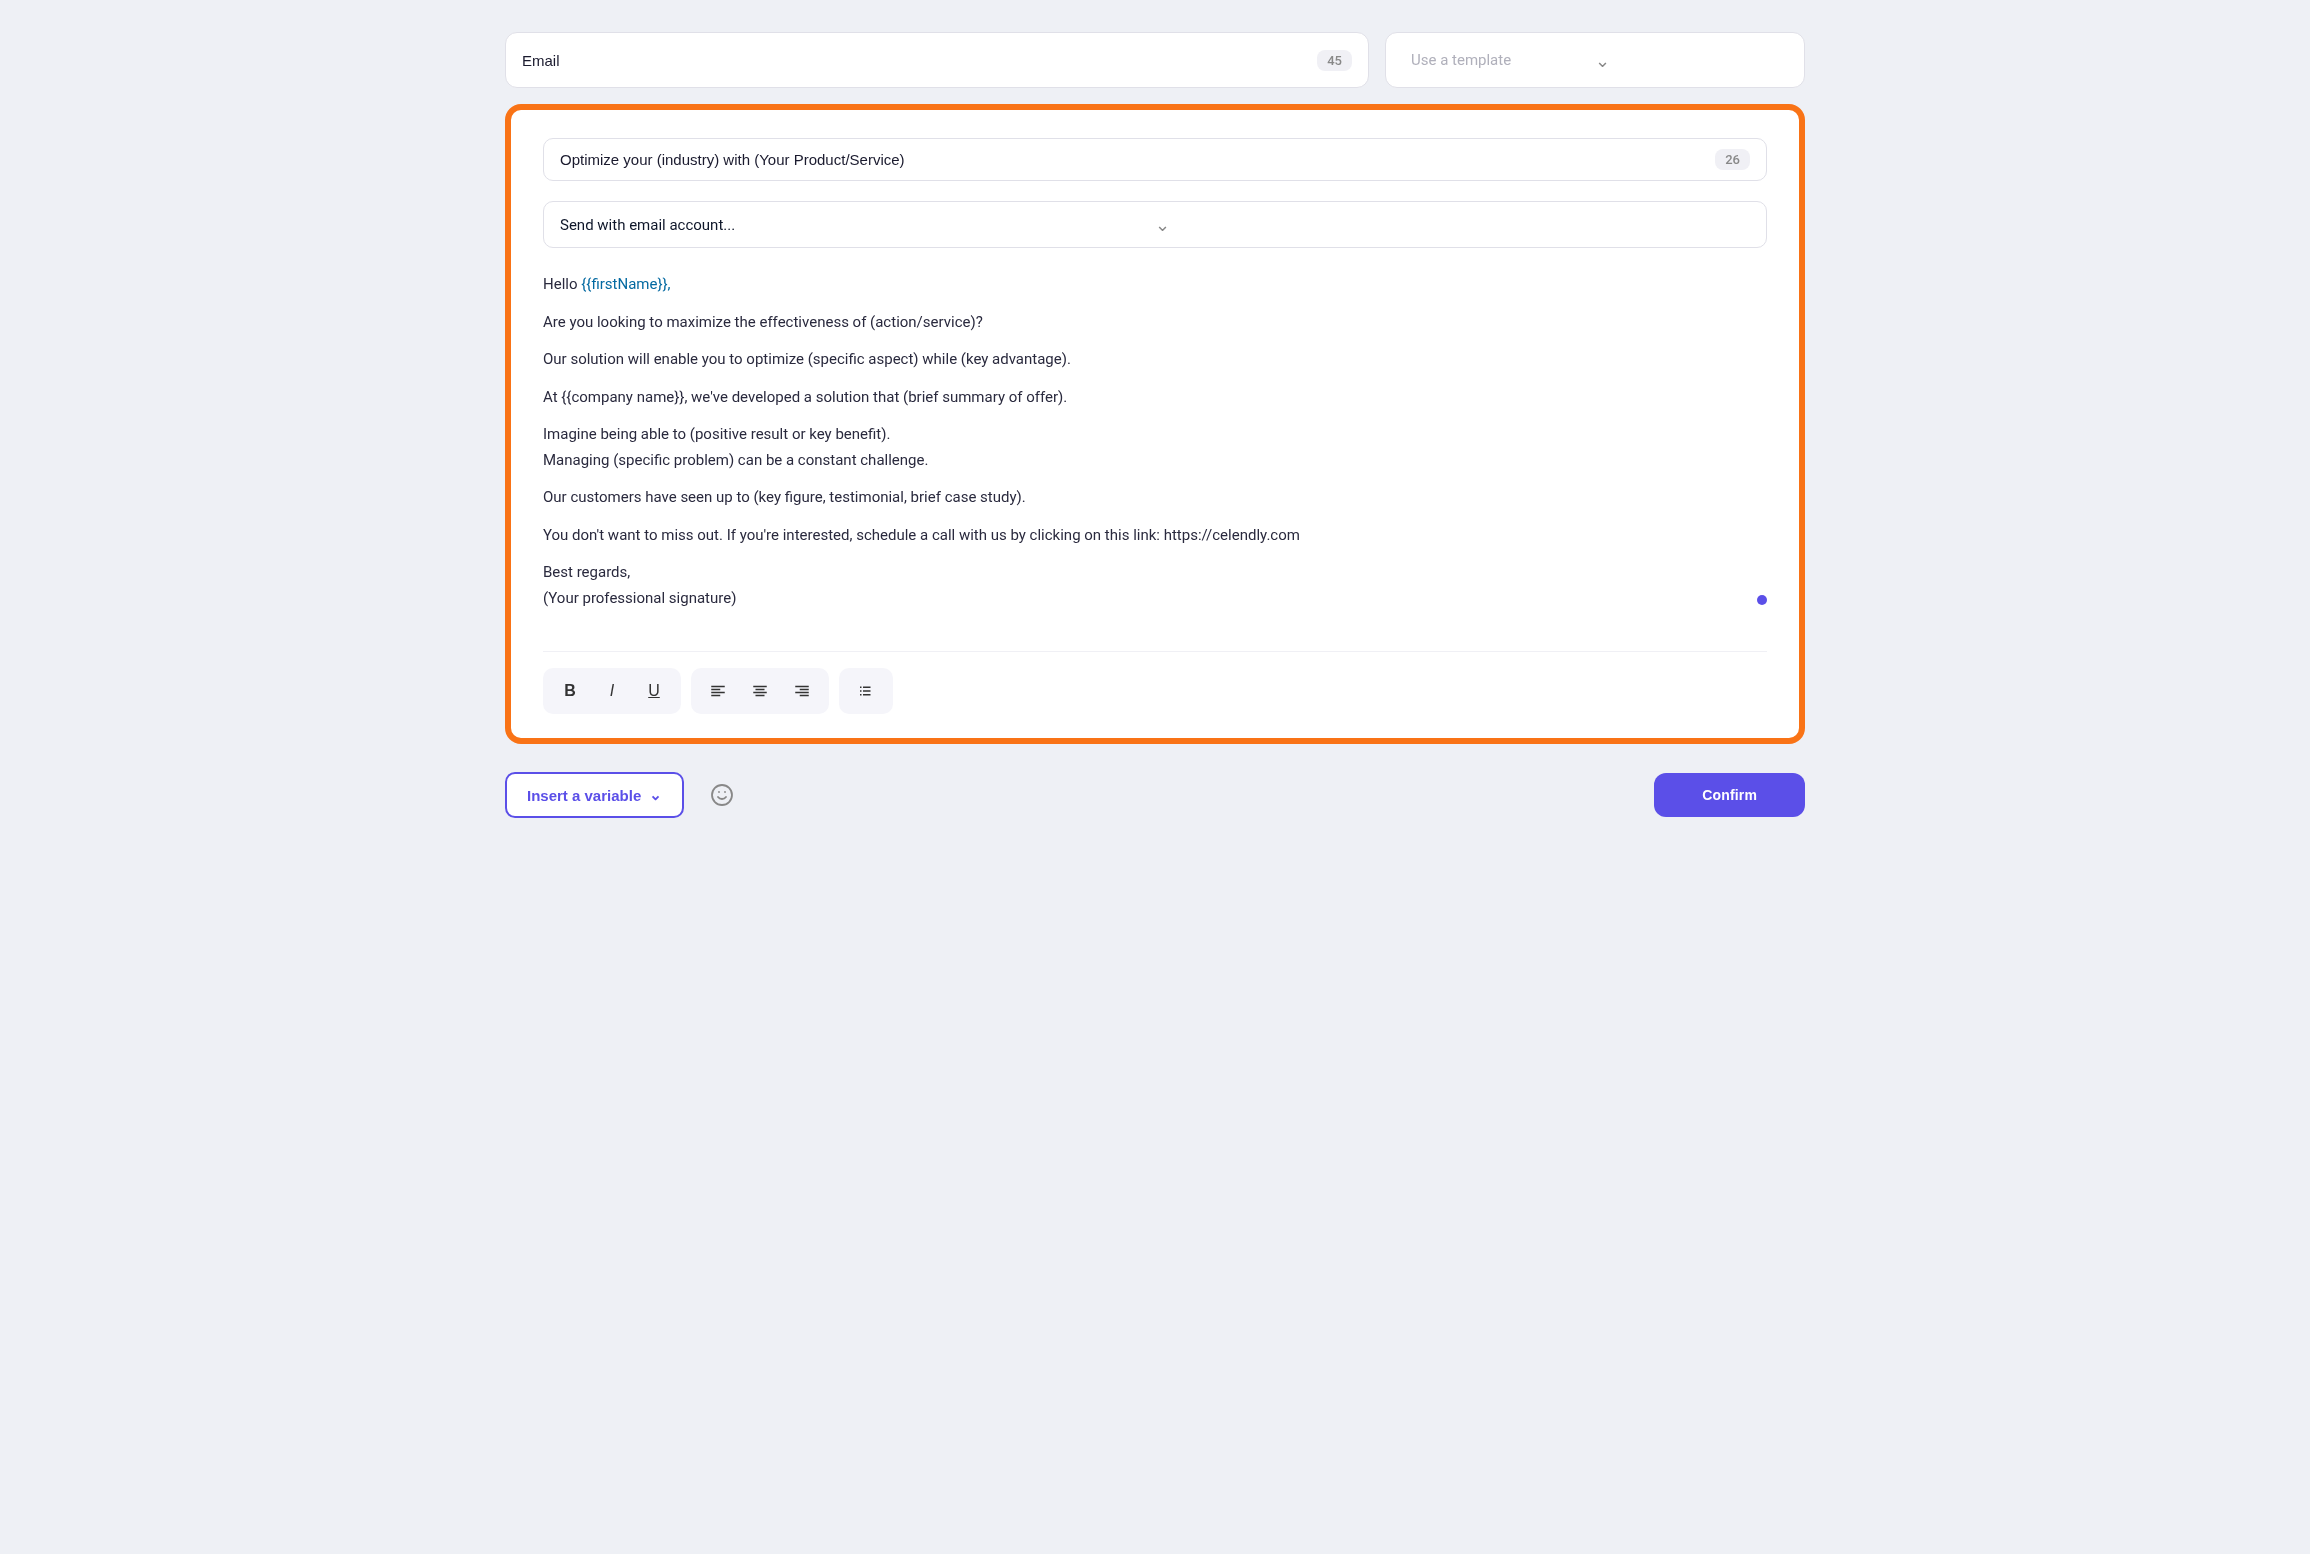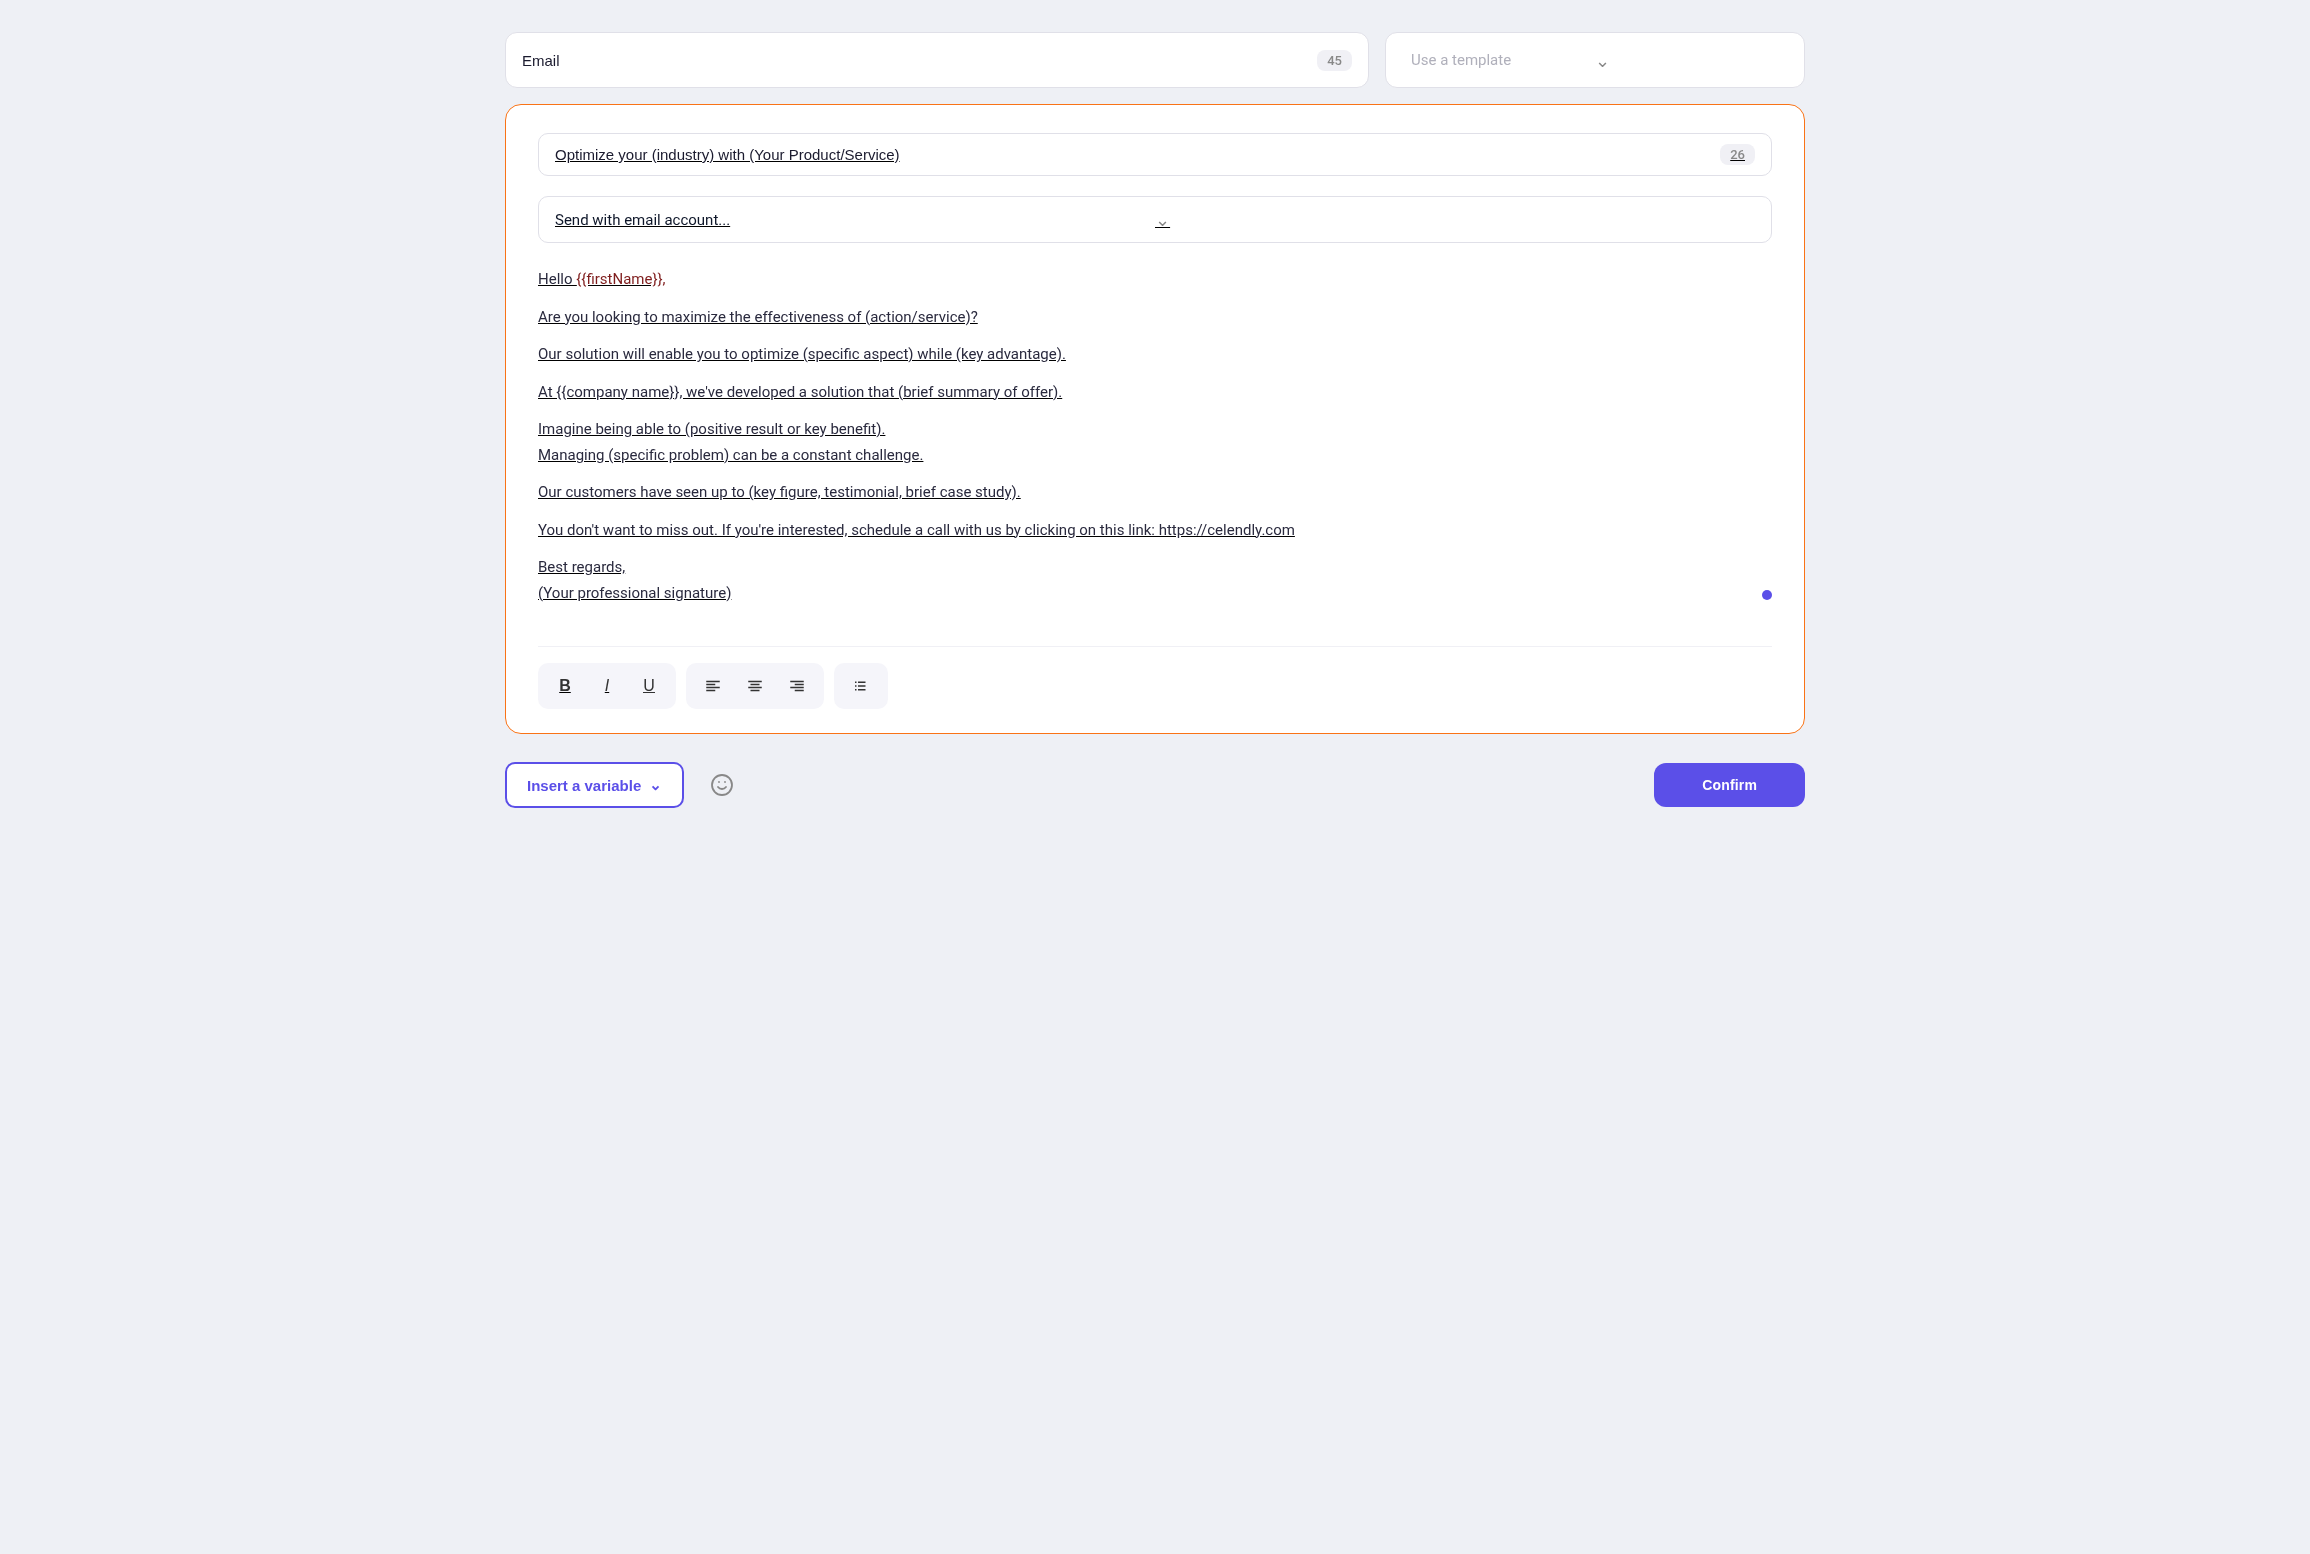--- a/index.html
+++ b/index.html
@@ -85,24 +85,23 @@
       font-size: 15px;
       color: #b0b0bb;
     }
     .template-select-wrap .chevron {
       color: #888;
       font-size: 18px;
     }
     .editor-card {
       background: white;
       border-radius: 16px;
-      border: 1px solid #f97316;
+      border: 6px solid #f97316;
       margin-top: 16px;
       padding: 28px 32px 24px;
-      text-decoration: underline;
     }
     .subject-row {
       display: flex;
       align-items: center;
       border: 1px solid #e0e0e8;
       border-radius: 10px;
       padding: 10px 16px;
       margin-bottom: 20px;
     }
     .subject-row input {
@@ -136,21 +135,21 @@
       color: #2a2a3e;
       line-height: 1.7;
       min-height: 360px;
       padding-bottom: 12px;
       position: relative;
     }
     .email-body p {
       margin-bottom: 12px;
     }
     .email-body .var-tag {
-      color: #7f1d1d;
+      color: #0369a1;
     }
     .dot-indicator {
       position: absolute;
       right: 0;
       bottom: 30px;
       width: 10px;
       height: 10px;
       background: #5b4fe8;
       border-radius: 50%;
     }

